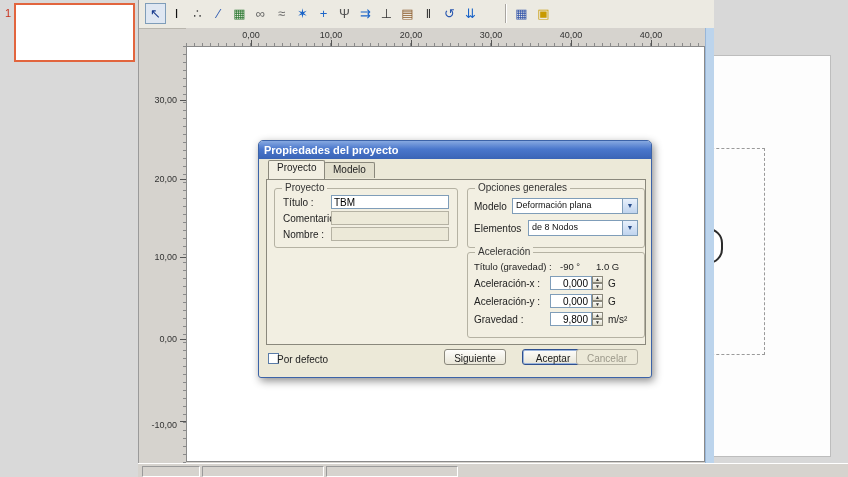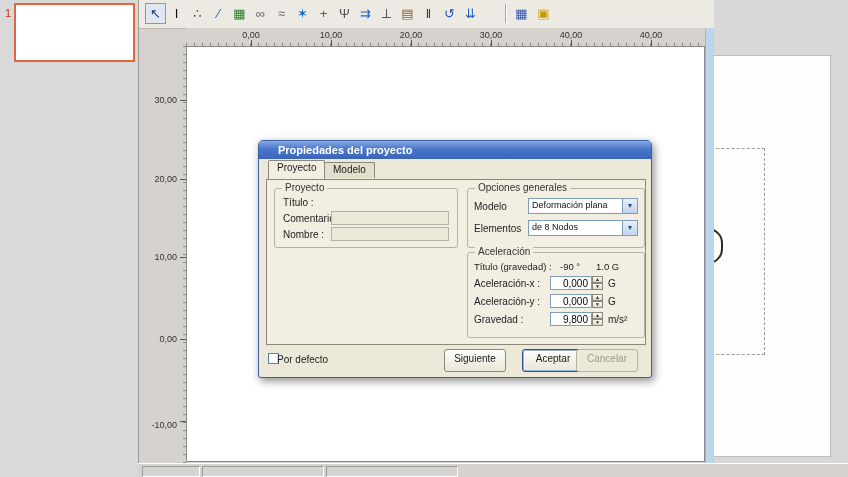--- a/index.html
+++ b/index.html
@@ -37,21 +37,21 @@
   .vtick{position:absolute;right:0;width:6px;height:1px;background:#555;}
   .canvas{position:absolute;left:47px;top:46px;width:519px;height:416px;background:#ffffff;border:1px solid #8a8a8a;box-sizing:border-box;}
   .win-edge{position:absolute;right:0;top:28px;width:8px;height:435px;background:#bcd4ec;border-left:1px solid #98b6d8;}
   
   .statusbar{position:absolute;left:138px;top:463px;width:710px;height:14px;background:#d6d3ce;border-top:1px solid #ffffff;z-index:3;}
   .sb-cell{position:absolute;top:2px;height:9px;border:1px solid;border-color:#9a9a9a #ffffff #ffffff #9a9a9a;}
   
   .dialog{position:absolute;left:258px;top:140px;width:394px;height:238px;z-index:10;
     background:#ece9d8;border:1px solid #3c63a8;border-radius:5px 5px 3px 3px;
     box-shadow:2px 3px 9px rgba(0,0,0,.45);box-sizing:border-box;}
-  .dlg-title{height:18px;border-radius:4px 4px 0 0;padding:2px 19px 0;box-sizing:border-box;
+  .dlg-title{height:18px;border-radius:4px 4px 0 0;padding:2px 5px 0;box-sizing:border-box;
     background:linear-gradient(180deg,#86a8e0 0%,#4a77cc 45%,#3a64b6 100%);
     color:#fff;font-weight:bold;font-size:11px;line-height:15px;cursor:default;}
   .dlg-body{position:absolute;left:3px;right:3px;top:18px;bottom:3px;background:#ece9d8;}
   .tab{position:absolute;top:3px;height:16px;padding:1px 8px 0;font-size:10px;box-sizing:border-box;
     border:1px solid #8a887c;border-bottom:none;background:#e2dfcd;border-radius:2px 2px 0 0;color:#222;cursor:default;}
   .tab.active{background:#f2efe2;top:1px;height:19px;z-index:2;}
   .tab-page{position:absolute;left:4px;top:20px;width:380px;height:166px;border:1px solid #8a887c;background:#f2efe2;box-sizing:border-box;}
   .group{position:absolute;border:1px solid #b5b2a3;border-radius:3px;}
   .group-title{position:absolute;top:-7px;left:7px;background:#f2efe2;padding:0 3px;font-size:10px;color:#333;white-space:nowrap;}
   .fld-label{position:absolute;font-size:10px;color:#222;white-space:nowrap;}
@@ -64,21 +64,21 @@
   .combo-btn{position:absolute;right:0;top:0;bottom:0;width:14px;background:linear-gradient(180deg,#e8f0fb,#c0d4ee);
     border-left:1px solid #7f9db9;font-size:7px;color:#2a4e8c;text-align:center;line-height:14px;cursor:default;}
   .spin{position:absolute;height:14px;width:42px;border:1px solid #7f9db9;background:#fff;font-size:10px;
     text-align:right;padding:0 3px;box-sizing:border-box;font-family:"Liberation Sans",sans-serif;}
   .spin-btns{position:absolute;width:11px;height:14px;}
   .spin-up,.spin-dn{position:absolute;left:0;width:11px;height:7px;background:linear-gradient(180deg,#fbfbf8,#dcd9c8);
     border:1px solid #8a887c;box-sizing:border-box;font-size:5px;line-height:5px;text-align:center;color:#333;cursor:default;}
   .spin-up{top:0;}.spin-dn{top:7px;}
   .unit{position:absolute;font-size:10px;color:#222;white-space:nowrap;}
   .chkbox{position:absolute;width:11px;height:11px;background:#fff;border:1px solid #5a7ca8;box-sizing:border-box;cursor:default;}
-  .btn{position:absolute;top:190px;width:62px;height:23px;font-size:10px;color:#1a1a1a;text-align:center;line-height:18px;
+  .btn{position:absolute;top:190px;width:62px;height:16px;font-size:10px;color:#1a1a1a;text-align:center;line-height:18px;
     background:linear-gradient(180deg,#fdfdfb,#e9e6d8);border:1px solid #8a887c;border-radius:3px;box-sizing:border-box;cursor:default;}
   .btn.default{border:1px solid #2f508e;box-shadow:inset 0 0 0 1px #9ab4dc;}
   .btn.disabled{color:#9b988a;background:#ece9d8;border-color:#b5b2a3;}
 </style>
 </head>
 <body>
 
 <div class="left-panel">
   <span class="slide-num">1</span>
   <div class="slide-thumb"></div>
@@ -158,30 +158,31 @@
   <div class="dlg-body">
 
     <div class="tab active" style="left:6px">Proyecto</div>
     <div class="tab" style="left:62px">Modelo</div>
 
     <div class="tab-page">
 
       <div class="group" style="left:7px;top:8px;width:182px;height:58px">
         <span class="group-title">Proyecto</span>
         <span class="fld-label" style="left:8px;top:8px">Título :</span>
+        <input class="fld-input" style="left: 56px; top: 6px; width: 118px;" value="TBM">
         <span class="fld-label" style="left:8px;top:24px">Comentarios :</span>
         <input class="fld-input disabled" style="left: 56px; top: 22px; width: 118px;" value="">
         <span class="fld-label" style="left:8px;top:40px">Nombre :</span>
         <input class="fld-input disabled" style="left: 56px; top: 38px; width: 118px;" value="">
       </div>
 
       <div class="group" style="left:200px;top:8px;width:176px;height:58px">
         <span class="group-title">Opciones generales</span>
         <span class="fld-label" style="left:6px;top:12px">Modelo</span>
-        <div class="combo" style="left:60px;top:9px;width:110px">
+        <div class="combo" style="left:44px;top:9px;width:126px">
           <span class="combo-value">Deformación plana</span>
           <div class="combo-btn">▼</div>
         </div>
         <span class="fld-label" style="left:6px;top:34px">Elementos</span>
         <div class="combo" style="left:60px;top:31px;width:110px">
           <span class="combo-value">de 8 Nodos</span>
           <div class="combo-btn">▼</div>
         </div>
       </div>
 

